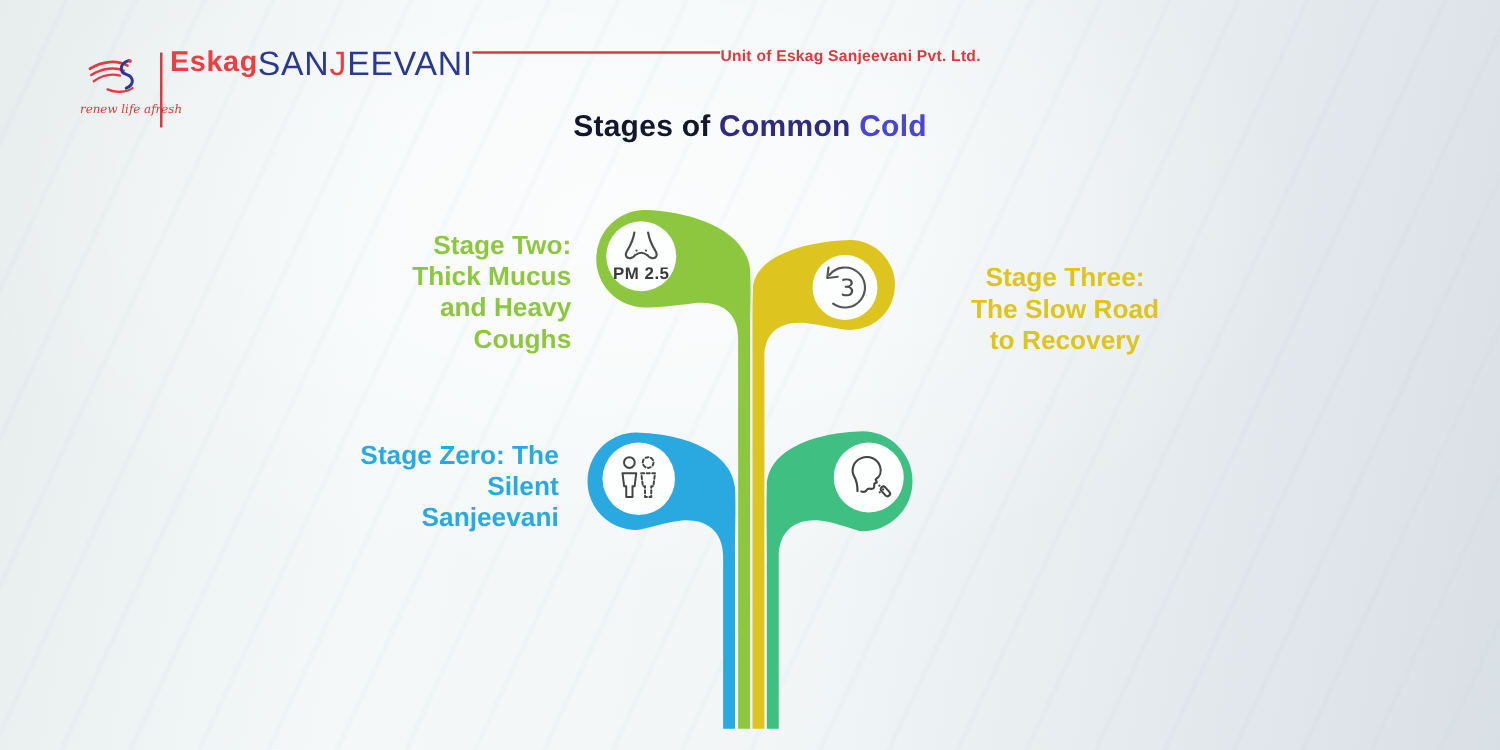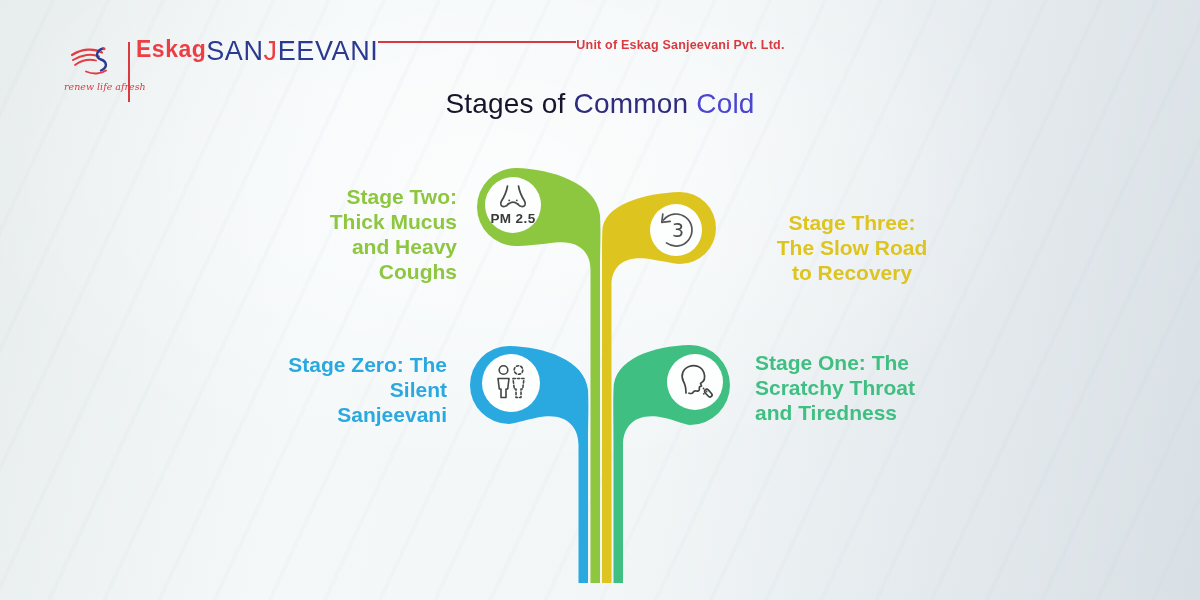--- a/index.html
+++ b/index.html
@@ -11,21 +11,21 @@
     position:relative;width:1200px;height:600px;
     background:
       repeating-linear-gradient(115deg, rgba(175,190,200,0.00) 0 46px, rgba(175,190,200,0.06) 46px 50px),
       radial-gradient(ellipse 900px 500px at 42% 30%, rgba(255,255,255,0.75) 0%, rgba(255,255,255,0) 60%),
       linear-gradient(100deg, #e7eced 0%, #f4f8f9 28%, #f2f6f7 55%, #e2e8ec 82%, #d9e0e5 100%);
   }
   .diagram-svg{position:absolute;left:0;top:0;}
 
   .page-title{
     position:absolute;left:0;right:0;top:88px;text-align:center;
-    font-size:28px;font-weight:400;letter-spacing:0.2px;
+    font-size:24px;font-weight:700;letter-spacing:0.2px;
   }
   .page-title .t1{color:#15152B;}
   .page-title .t2{color:#2F2C7E;}
   .page-title .t3{color:#4B45D1;}
 
   .stage-label{
     position:absolute;font-weight:700;font-size:21px;line-height:25px;
     white-space:pre-line;
   }
   .lbl-stage-two{right:743px;top:184px;width:190px;text-align:right;color:#8DC63F;}
@@ -130,23 +130,20 @@
   <div class="stage-label lbl-stage-two">Stage Two:
 Thick Mucus
 and Heavy
 Coughs</div>
   <div class="stage-label lbl-stage-three">Stage Three:
 The Slow Road
 to Recovery</div>
   <div class="stage-label lbl-stage-zero">Stage Zero: The
 Silent
 Sanjeevani</div>
-  <div class="stage-label lbl-stage-one">Stage One: The
-Scratchy Throat
-and Tiredness</div>
 
   <div class="logo">
     <div class="logo-left">
       <svg width="50" height="30" viewBox="0 0 48 30">
         <g fill="none" stroke-linecap="round">
           <path d="M 2 9 C 12 2.5 24 2 32 6.5" stroke="#E23B42" stroke-width="2.2"></path>
           <path d="M 3 14 C 12 8.5 22 7.5 29 10.5" stroke="#E23B42" stroke-width="2"></path>
           <path d="M 5 19 C 12 14 20 13 26 14.5" stroke="#E23B42" stroke-width="1.8"></path>
           <path d="M 33 2.5 C 26 4.5 25 11.5 31 13.5 C 37 15.5 38 21.5 31 24.5" stroke="#2B3A90" stroke-width="2.4"></path>
           <circle cx="34" cy="2.8" r="1.5" fill="#E23B42" stroke="none"></circle>

